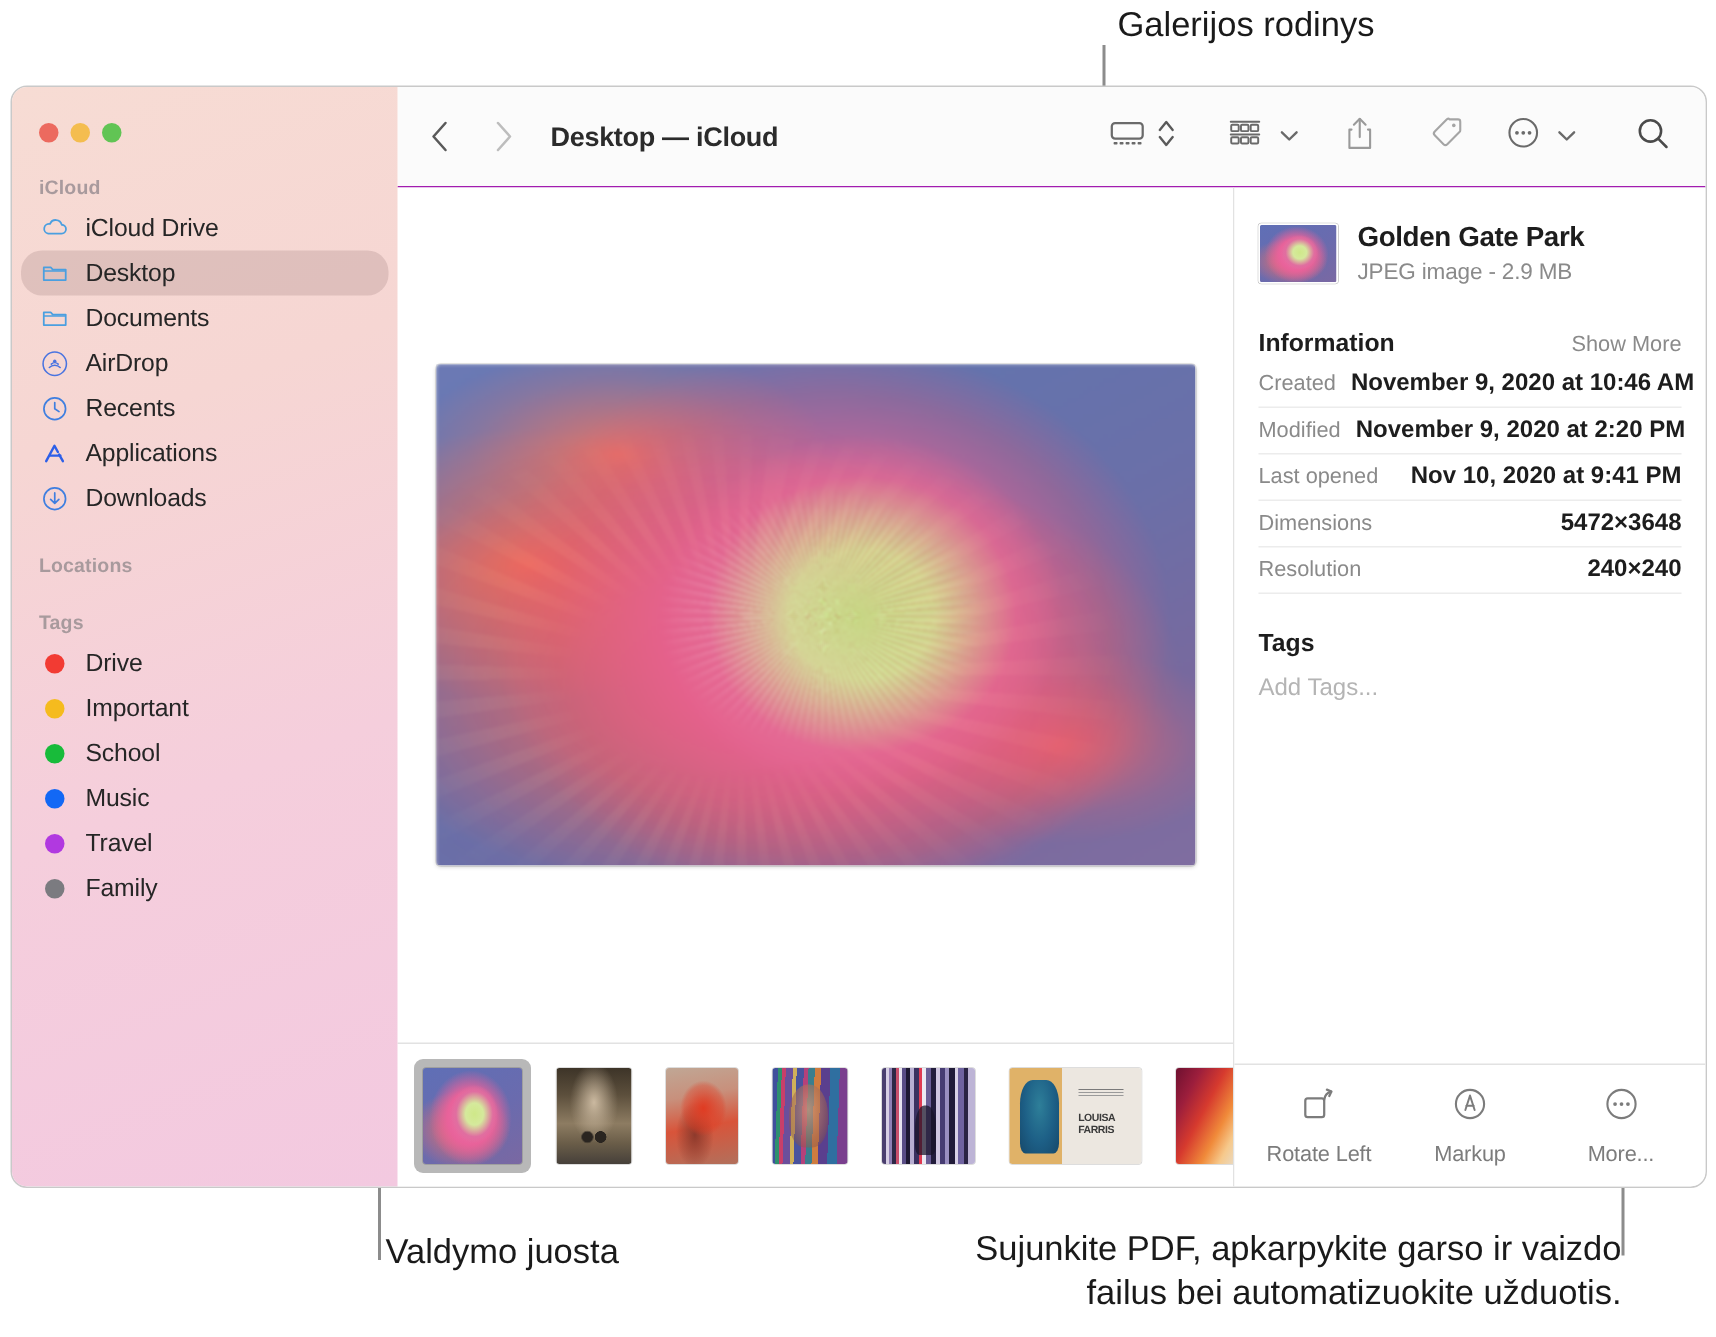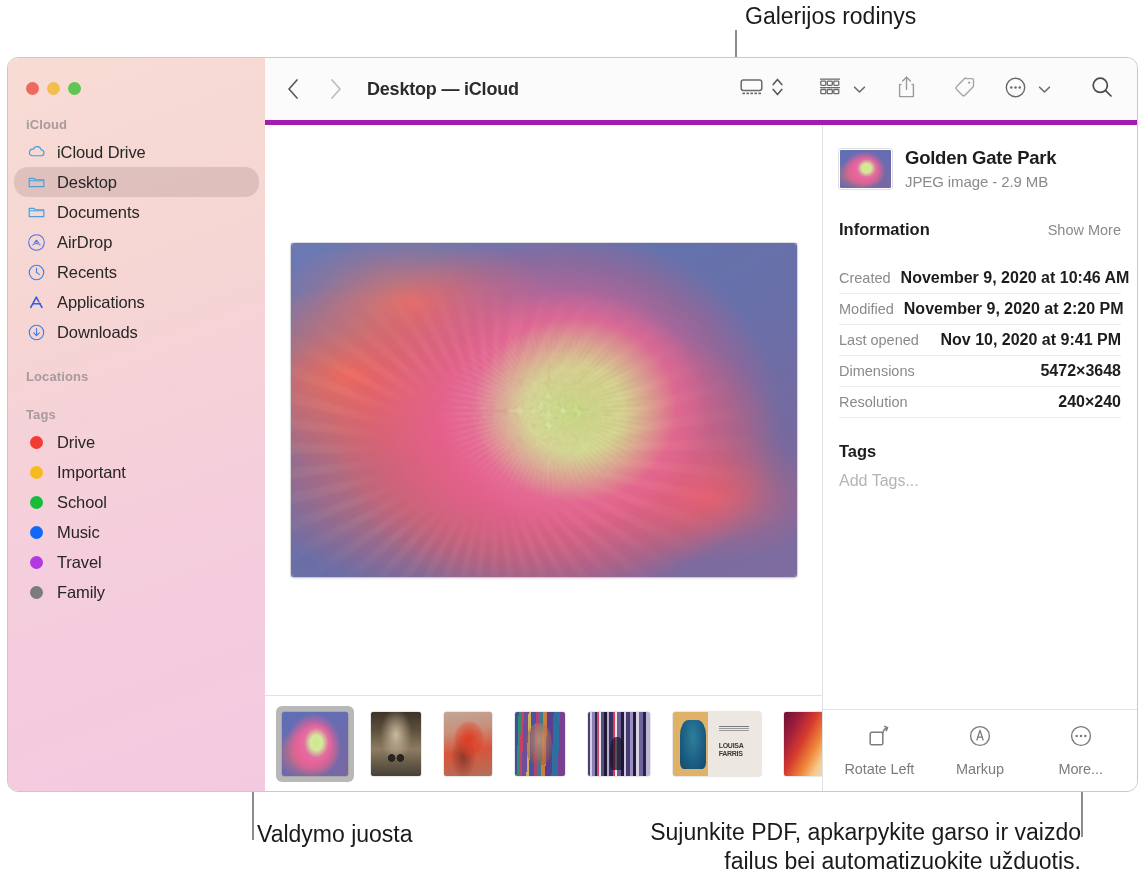--- a/index.html
+++ b/index.html
@@ -124,21 +124,21 @@
     flex-direction: column;
     min-width: 0;
   }
 
   #toolbar {
     height: 67px;
     flex: 0 0 67px;
     background: #fbfbfb;
     display: flex;
     align-items: center;
-    border-bottom: 5px solid #a21caf;
+    border-bottom: 1px solid #a21caf;
     padding: 0 18px 0 10px;
   }
   .tb-nav {
     width: 36px; height: 36px;
     display: flex; align-items: center; justify-content: center;
     cursor: default;
   }
   #tb-title {
     font-size: 18px;
     font-weight: bold;
@@ -419,21 +419,21 @@
   .file-sub {
     font-size: 15px;
     color: #8a8a8a;
     margin-top: 4px;
     letter-spacing: -0.1px;
   }
   .info-head {
     display: flex;
     align-items: baseline;
     justify-content: space-between;
-    margin-bottom: 24px;
+    margin-bottom: 2px;
   }
   .info-title {
     font-size: 16.5px;
     font-weight: bold;
     color: #1d1d1d;
   }
   .show-more {
     font-size: 14.5px;
     color: #8a8a8a;
     cursor: default;

